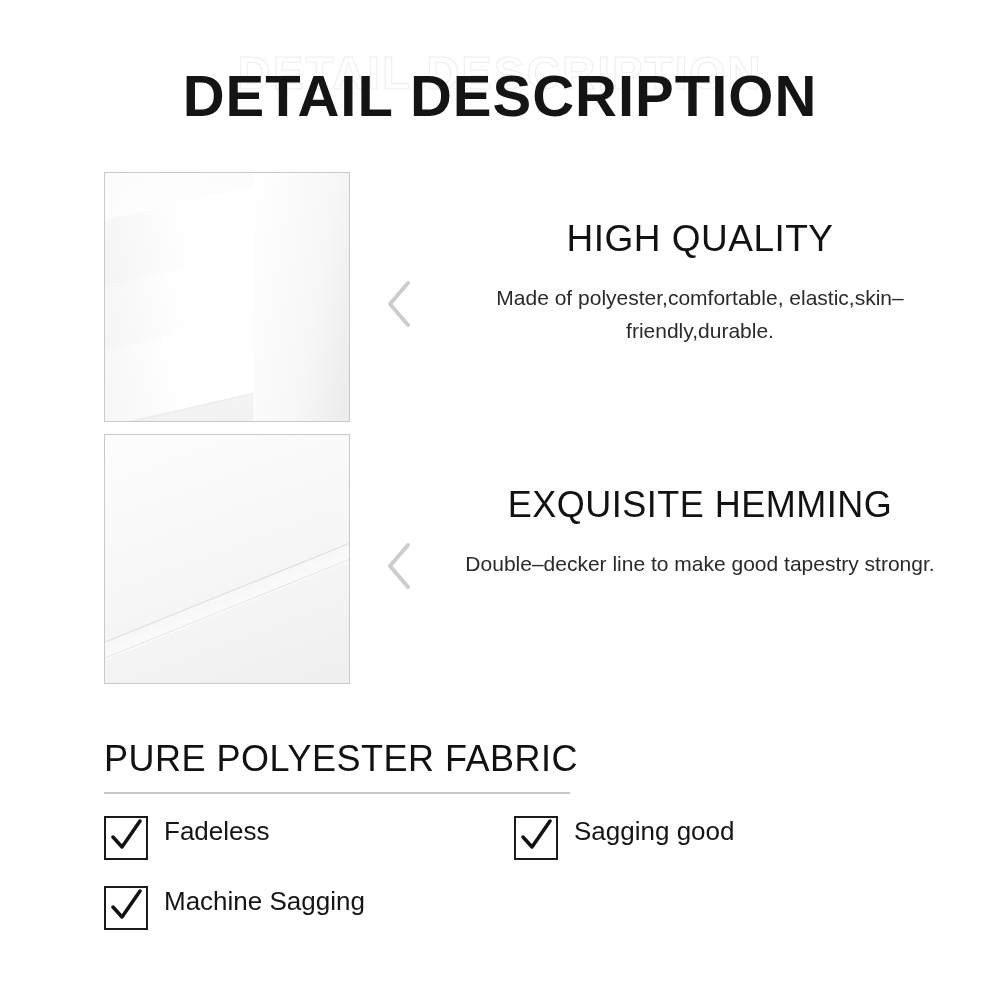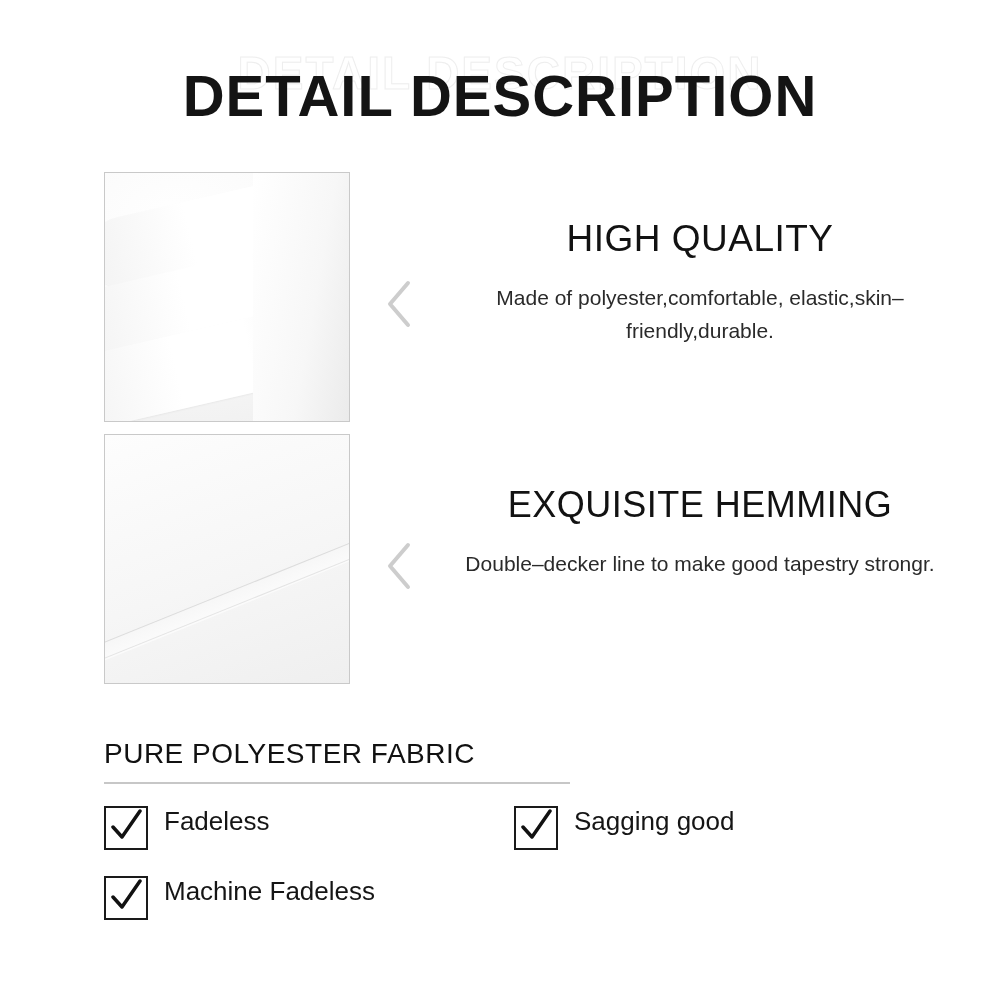--- a/index.html
+++ b/index.html
@@ -168,21 +168,21 @@
   .feature-2 .feature-title { font-size: 36px; }
 
   
   .bottom {
     position: absolute;
     left: 104px;
     top: 738px;
     width: 800px;
   }
   .bottom-title {
-    font-size: 28px;
+    font-size: 36px;
     font-weight: 500;
     color: #111111;
     letter-spacing: 0.5px;
     margin: 0;
     padding-bottom: 12px;
   }
   .rule {
     width: 466px;
     height: 2px;
     background: #c7c7c7;
@@ -286,19 +286,19 @@
         <span class="check-label">Sagging good</span>
       </div>
 
 
       <div class="check-item">
         <span class="checkbox">
           <svg width="34" height="36" viewBox="0 0 34 36" fill="none">
             <path d="M4 18 L13 28 L31 2" stroke="#111111" stroke-width="3.5" stroke-linecap="round" stroke-linejoin="round"></path>
           </svg>
         </span>
-        <span class="check-label">Machine Fadeless</span>
+        <span class="check-label">Machine Sagging</span>
       </div>
 
     </div>
   </div>
 
 </div>
 
 </body></html>

